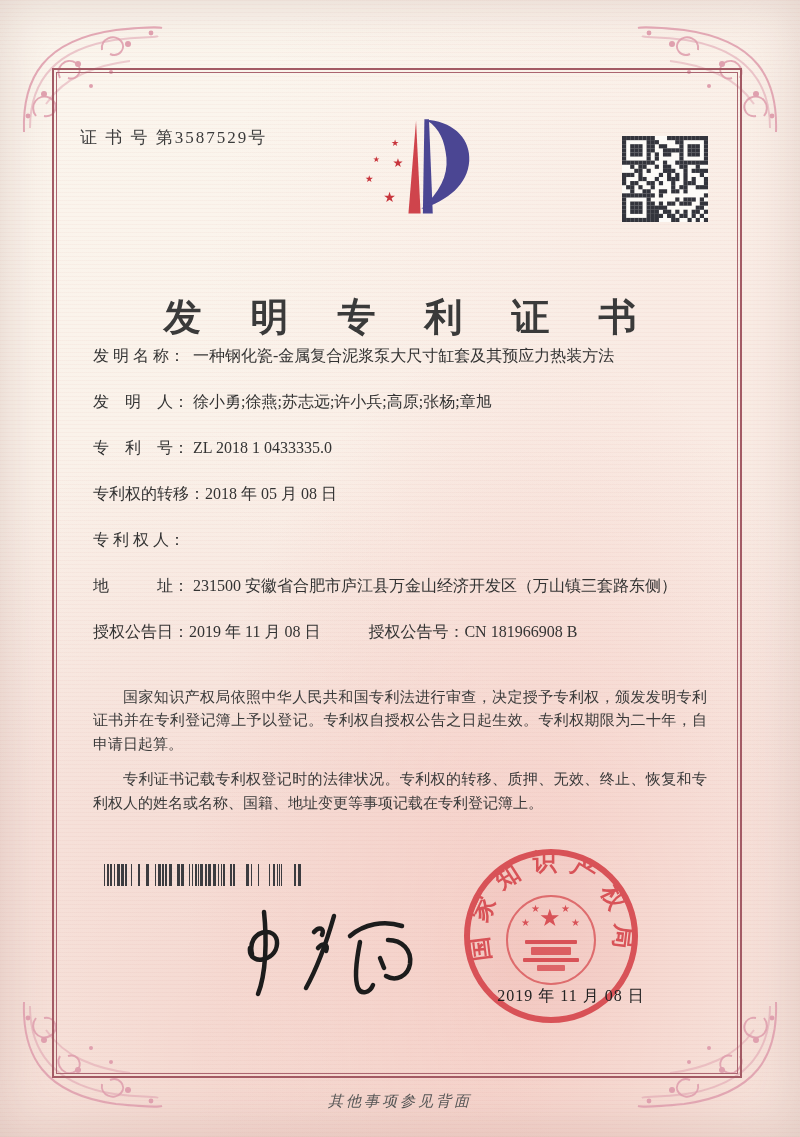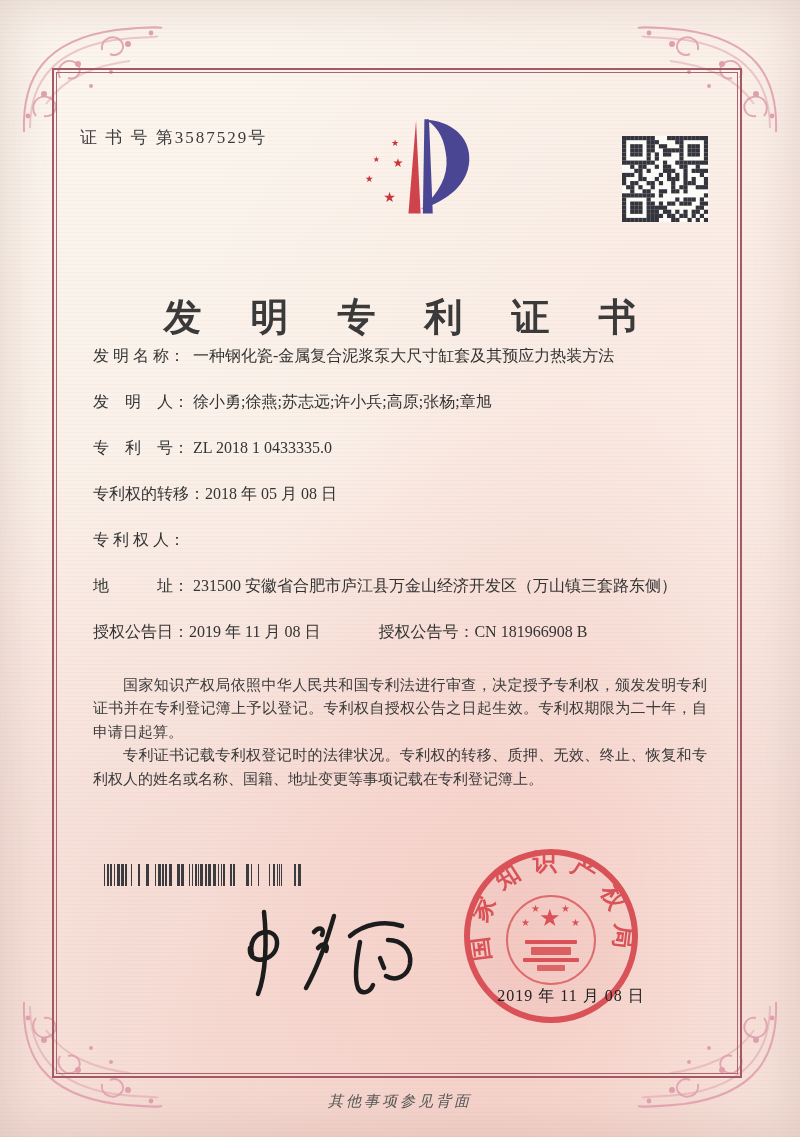--- a/index.html
+++ b/index.html
@@ -42,27 +42,27 @@
 
   .title { position:absolute; left:0; top:244px; width:100%;
     text-align:center; font-size:38px; font-weight:700; color:#3a3a3a;
     letter-spacing:0.52em; text-indent:0.52em;margin-top:48px; }
 
   .fields { position:absolute; left:93px; top:344px; width:592px;
     font-size:16px; color:#333; }
   .row { display:flex; line-height:24px; margin-bottom:22px; }
   .row .lbl { flex:0 0 100px; white-space:nowrap; }
   .row .val { flex:1; }
-  .grant-row { display:flex; gap:10px; line-height:24px; margin-top:14px; }
+  .grant-row { display:flex; line-height:24px; margin-top:14px; }
   .pair { display:flex; white-space:nowrap; }
   .pair + .pair { margin-left:48px; }
 
   .paras { position:absolute; left:93px; top:674px; width:614px;
     font-size:15px; line-height:23.4px; color:#3a3a3a; text-align:justify; }
-  .paras p { text-indent:2em; }
+  .paras p { text-indent:2em;margin-top:12px; }
 
   .barcode { position:absolute; left:100px; top:864px; width:206px; height:22px; }
 
   .officer { position:absolute; left:96px; top:928px; font-size:17px;
     line-height:31px; color:#2f2f2f; letter-spacing:3px; }
 
   .signature { position:absolute; left:222px; top:902px; width:195px; height:98px; }
 
   .seal { position:absolute; left:463px; top:848px; width:176px; height:176px;
     opacity:0.92; }

